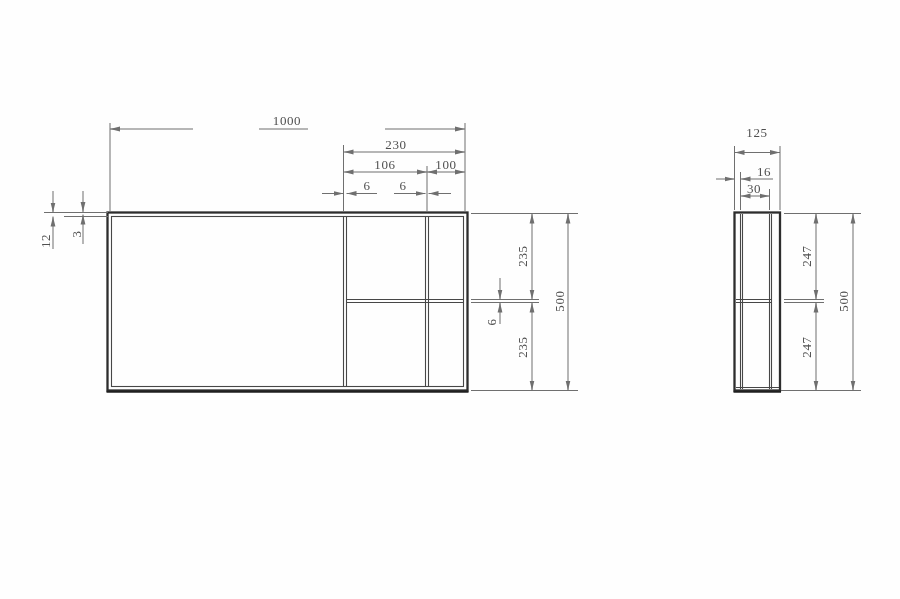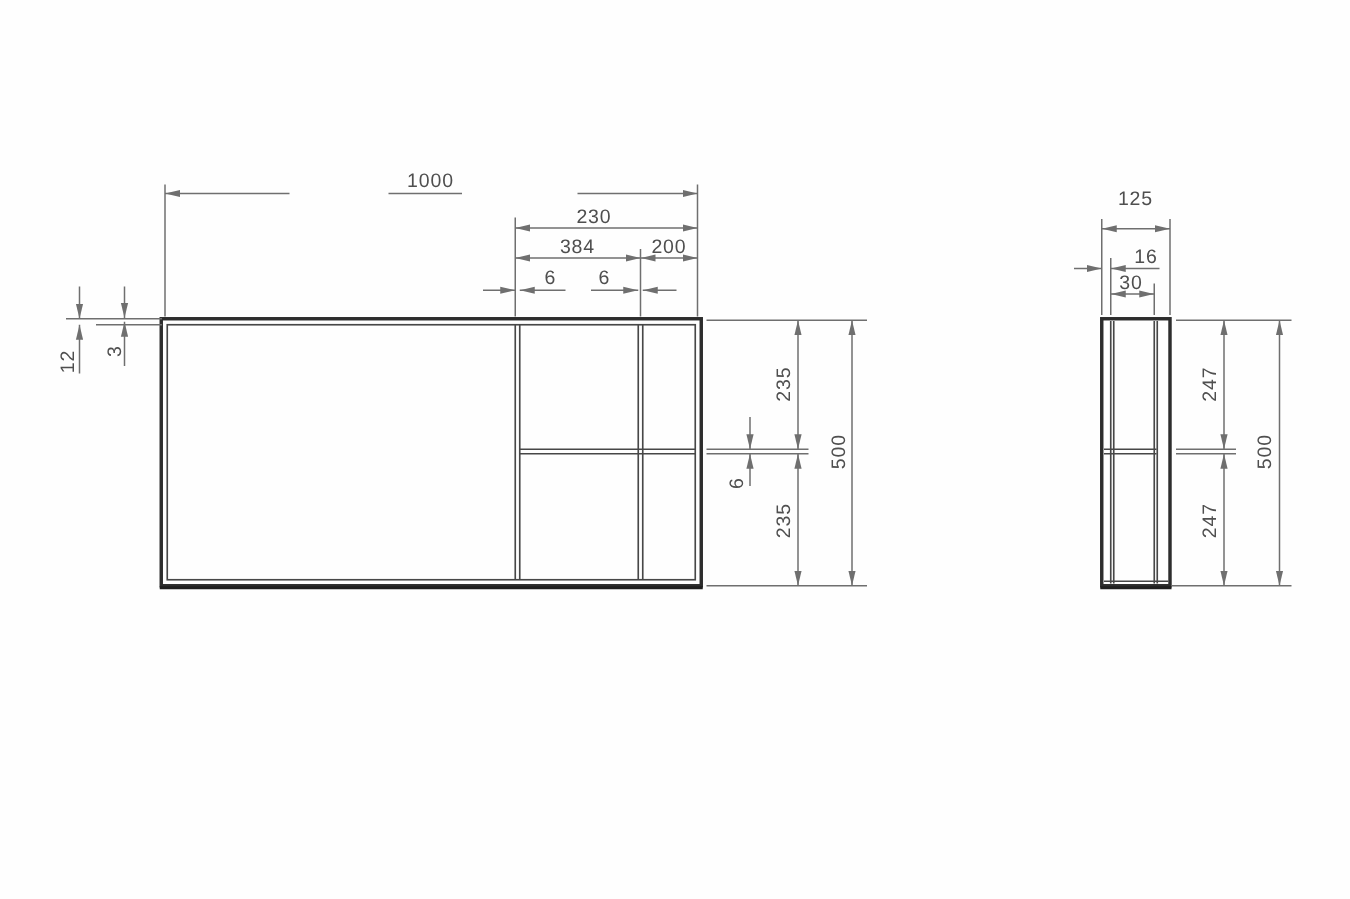--- a/index.html
+++ b/index.html
@@ -1,21 +1,21 @@
 <!DOCTYPE html>
 <html><head>
 <meta charset="utf-8">
 <style>
   html,body{margin:0;padding:0;background:#ffffff;}
   #canvas{
     position:relative;
     width:900px;height:599px;
     background:#fefefe;
     overflow:hidden;
-    font-family:Liberation Sans, sans-serif;
+    font-family:Liberation Serif, serif;
   }
   #drawing-svg{position:absolute;left:0;top:0;}
   .dim-label{
     position:absolute;
     font-size:13px;
     color:#4f4f4f;
     letter-spacing:0.6px;
     white-space:nowrap;
     transform:translate(-50%,-50%);
     line-height:1;
@@ -139,22 +139,22 @@
       <line class="dl" x1="816" y1="213.5" x2="816" y2="299.5" marker-start="url(#arr)" marker-end="url(#arr)"></line>
 
       <line class="dl" x1="816" y1="302.5" x2="816" y2="390.5" marker-start="url(#arr)" marker-end="url(#arr)"></line>
 
       <line class="dl" x1="853" y1="213.5" x2="853" y2="390.5" marker-start="url(#arr)" marker-end="url(#arr)"></line>
     </g>
   </svg>
 
   <span class="dim-label" style="left:287px;top:120px">1000</span>
   <span class="dim-label" style="left:396px;top:144px">230</span>
-  <span class="dim-label" style="left:385px;top:164px">384</span>
-  <span class="dim-label" style="left:446px;top:164px">200</span>
+  <span class="dim-label" style="left:385px;top:164px">106</span>
+  <span class="dim-label" style="left:446px;top:164px">100</span>
   <span class="dim-label" style="left:367px;top:185px">6</span>
   <span class="dim-label" style="left:403px;top:185px">6</span>
   <span class="dim-label rot" style="left:45px;top:241px">12</span>
   <span class="dim-label rot" style="left:76px;top:234px">3</span>
   <span class="dim-label rot" style="left:522px;top:256px">235</span>
   <span class="dim-label rot" style="left:491px;top:322px">6</span>
   <span class="dim-label rot" style="left:522px;top:347px">235</span>
   <span class="dim-label rot" style="left:559px;top:301px">500</span>
 
   <span class="dim-label" style="left:757px;top:132px">125</span>

